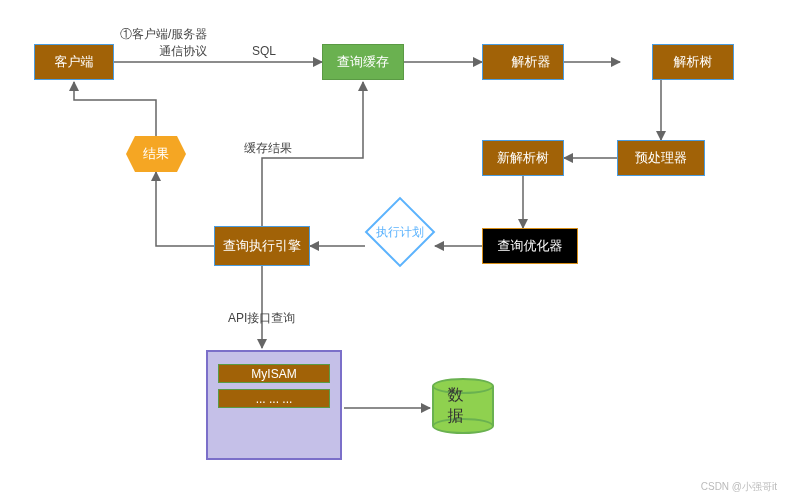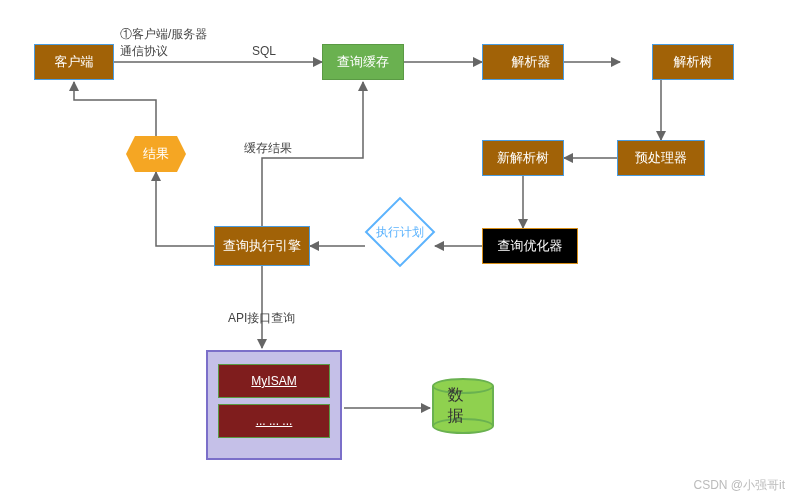--- a/index.html
+++ b/index.html
@@ -59,30 +59,29 @@
     color: #5cb3fd;
     font-size: 12px;
     white-space: nowrap;
   }
   .purple-container {
     position: absolute;
     background: #c5c0e8;
     border: 2px solid #7b6fc9;
   }
   .engine-item {
-    background: #7f1d1d;
+    background: #a16207;
     border: 1px solid #5a9a44;
     color: #fff;
     margin: 6px;
-    height: 34px;
+    height: 19px;
     display: flex;
     align-items: center;
     justify-content: center;
     font-size: 12px;
-    text-decoration: underline;
   }
   .cylinder {
     position: absolute;
   }
   .cyl-body {
     position: absolute;
     left:0; right:0; top:8px; bottom:8px;
     background: #8fd14f;
     border-left: 2px solid #6ab150;
     border-right: 2px solid #6ab150;
@@ -117,22 +116,22 @@
     pointer-events:none;
   }
   .edge-label {
     position: absolute;
     font-size: 12px;
     color: #444;
     white-space: nowrap;
   }
   .watermark {
     position: absolute;
-    bottom: 6px; right: 2px;
-    font-size: 12px;
+    bottom: 6px; right: 10px;
+    font-size: 10px;
     color: #bbb;
   }
 </style>
 </head>
 <body>
 
 <svg class="arrows">
   <defs>
     <marker id="arr" viewBox="0 0 10 10" refX="9" refY="5" markerWidth="7" markerHeight="7" orient="auto">
       <path d="M 0 0 L 10 5 L 0 10 z" fill="#666"></path>
@@ -160,21 +159,21 @@
   <line x1="214" y1="246" x2="182" y2="246" stroke="#666" stroke-width="1.5"></line>
   <polyline points="182,246 156,246 156,172" fill="none" stroke="#666" stroke-width="1.5" marker-end="url(#arr)"></polyline>
 
   <polyline points="156,136 156,100 74,100 74,82" fill="none" stroke="#666" stroke-width="1.5" marker-end="url(#arr)"></polyline>
 
   <line x1="262" y1="266" x2="262" y2="348" stroke="#666" stroke-width="1.5" marker-end="url(#arr)"></line>
 
   <line x1="344" y1="408" x2="430" y2="408" stroke="#666" stroke-width="1.5" marker-end="url(#arr)"></line>
 </svg>
 
-<div class="edge-label" style="left:120px; top:26px; text-align:left; white-space:pre;">①客户端/服务器
+<div class="edge-label" style="left:120px; top:26px; text-align:right; white-space:pre;">①客户端/服务器
 通信协议</div>
 <div class="edge-label" style="left:252px; top:44px;">SQL</div>
 <div class="edge-label" style="left:244px; top:140px;">缓存结果</div>
 <div class="edge-label" style="left:228px; top:310px;">API接口查询</div>
 
 <div class="node blue-box" style="left:34px; top:44px; width:80px; height:36px;">
   <span>客户端</span>
 </div>
 
 <div class="node green-box" style="left:322px; top:44px; width:82px; height:36px;">

